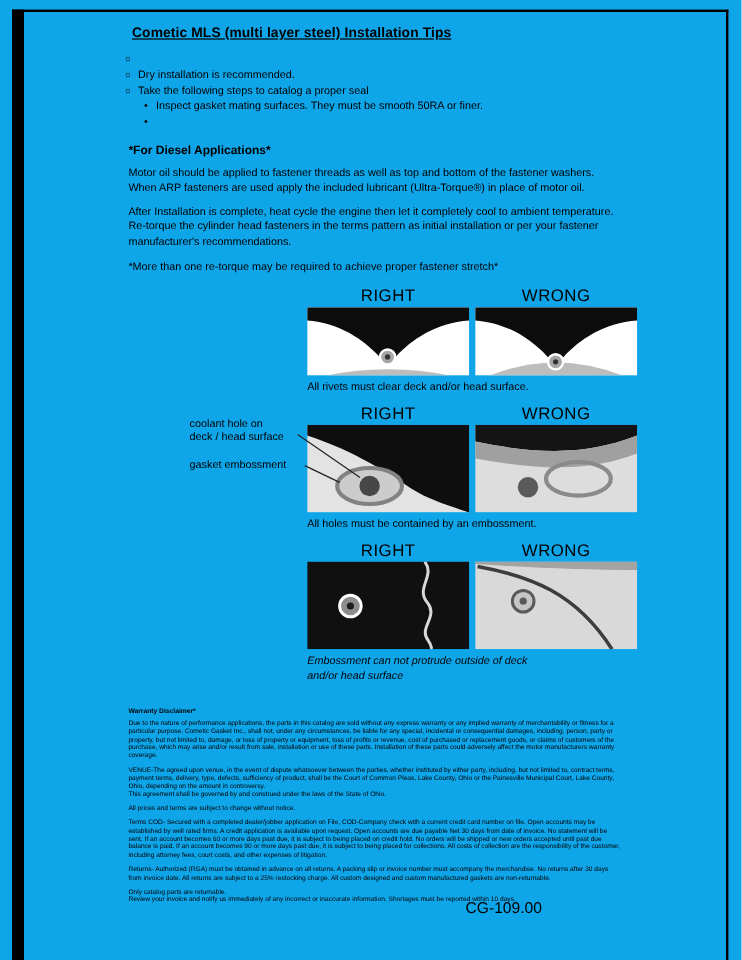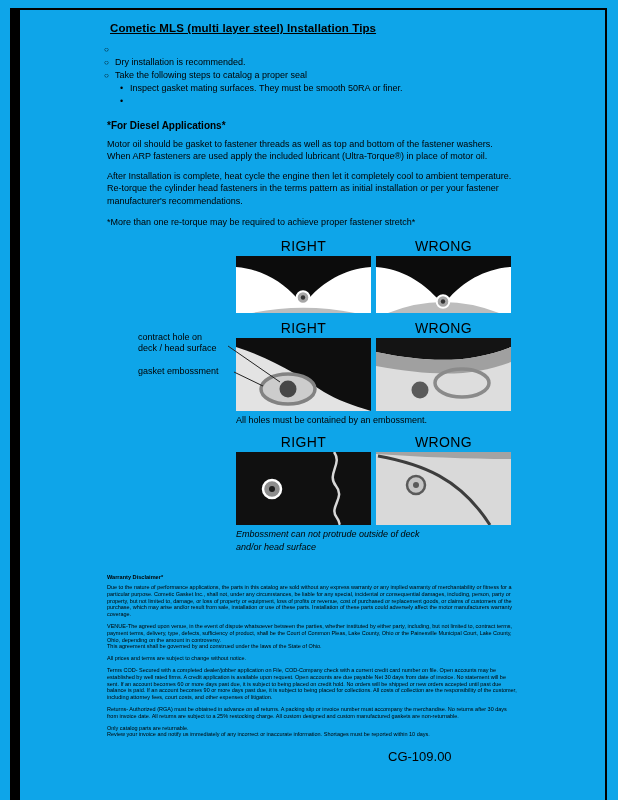--- a/index.html
+++ b/index.html
@@ -27,21 +27,21 @@
   .tip { display:flex; gap:5px; font-size:9px; line-height:13px; }
   .tip .mk { width:7px; text-align:center; font-size:8px; }
   .tip.sub { margin-left:15px; }
   .tip.sub .mk { font-size:9px; }
 
   .text-col { margin-left:87px; width:408px; }
   .diesel-head { font-size:10px; font-weight:bold; margin-top:12px; }
   .body-p { font-size:9px; line-height:12.4px; margin-top:7px; }
   .note { font-size:9px; line-height:12px; margin-top:9px; }
 
-  .diagrams { margin-top:10px; width:585px; }
+  .diagrams { margin-top:10px; width:585px;padding-left:20px; }
   .dg-row { position:relative; width:585px; margin-bottom:7px; }
   .pair { margin-left:216px; width:275px; }
   .hdr { display:flex; gap:5px; height:18px; }
   .hdr span { width:135px; text-align:center; font-size:14px; letter-spacing:.4px; }
   .imgs { display:flex; gap:5px; }
   .dg { display:block; }
   .caption { font-size:9px; line-height:13px; margin-top:3px; }
   .caption.wrap { width:205px;font-style:italic; }
 
   .callout { position:absolute; font-size:9px; line-height:11px; }
@@ -83,21 +83,21 @@
         <span class="mk">•</span>
         <span>Inspect gasket mating surfaces.  They must be smooth 50RA or finer.</span>
       </div>
       <div class="tip sub">
         <span class="mk">•</span>
       </div>
     </div>
 
     <div class="text-col">
       <div class="diesel-head">*For Diesel Applications*</div>
-      <p class="body-p">Motor oil should be gasket to fastener threads as well as top and bottom of the fastener washers. When ARP fasteners are used apply the included lubricant (Ultra-Torque®) in place of motor oil.</p>
+      <p class="body-p">Motor oil should be applied to fastener threads as well as top and bottom of the fastener washers. When ARP fasteners are used apply the included lubricant (Ultra-Torque®) in place of motor oil.</p>
       <p class="body-p">After Installation is complete, heat cycle the engine then let it completely cool to ambient temperature. Re-torque the cylinder head fasteners in the terms pattern as initial installation or per your fastener manufacturer's recommendations.</p>
       <p class="note">*More than one re-torque may be required to achieve proper fastener stretch*</p>
     </div>
 
     <div class="diagrams">
 
       <div class="dg-row">
         <div class="pair">
           <div class="hdr">
             <span>RIGHT</span>
@@ -112,26 +112,27 @@
               <circle cx="67" cy="41.5" r="2.2" fill="#333333"></circle>
             </svg>
             <svg class="dg" width="135" height="57" viewBox="0 0 135 57">
               <rect width="135" height="57" fill="#ffffff"></rect>
               <path d="M0,0 H135 V11 C107,13 87,27 74,41 Q67,47.5 60,41 C47,27 27,13 0,11 Z" fill="#0c0c0c"></path>
               <path d="M12,57 Q67,35 123,57 Z" fill="#bdbdbd"></path>
               <circle cx="67" cy="45.5" r="6.3" fill="#a6a6a6" stroke="#ffffff" stroke-width="2"></circle>
               <circle cx="67" cy="45.5" r="2.2" fill="#333333"></circle>
             </svg>
           </div>
+          <div class="caption">All rivets must clear deck and/or head surface.</div>
         </div>
       </div>
 
       <div class="dg-row">
         <div class="callout callout-hole">
-          <div>contract hole on</div>
+          <div>coolant hole on</div>
           <div>deck / head surface</div>
         </div>
         <div class="callout callout-emb">
           <div>gasket embossment</div>
         </div>
         <svg class="callout-lines" width="320" height="95" viewBox="0 0 320 95">
           <line x1="208" y1="26" x2="260" y2="62" stroke="#222222" stroke-width="1"></line>
           <line x1="214" y1="52" x2="243" y2="66" stroke="#222222" stroke-width="1"></line>
         </svg>
         <div class="pair">

